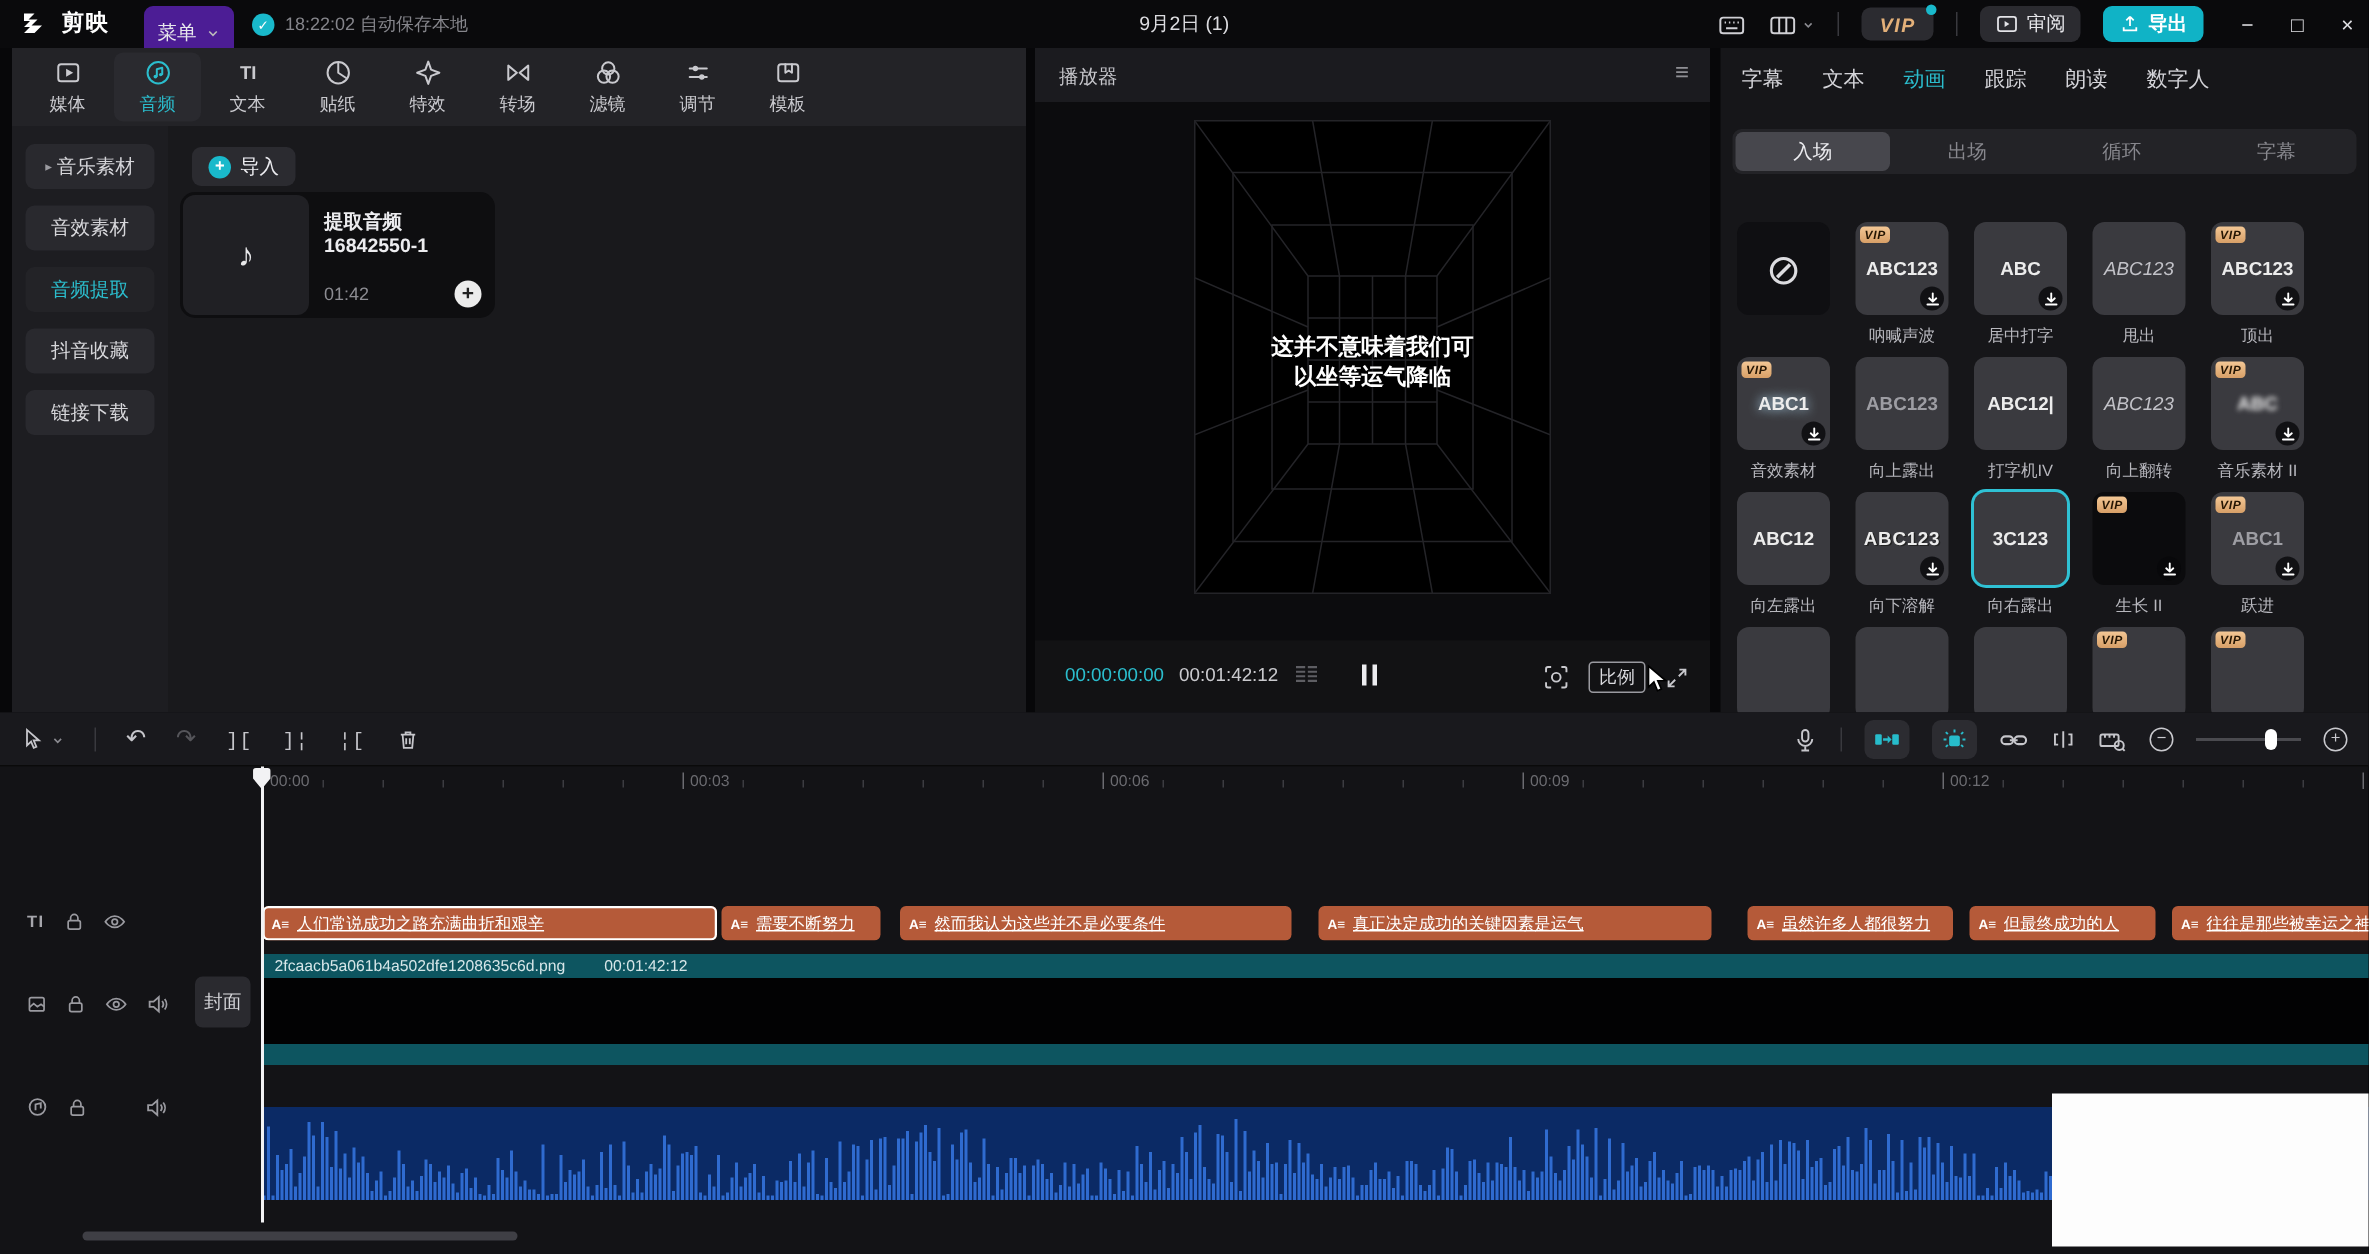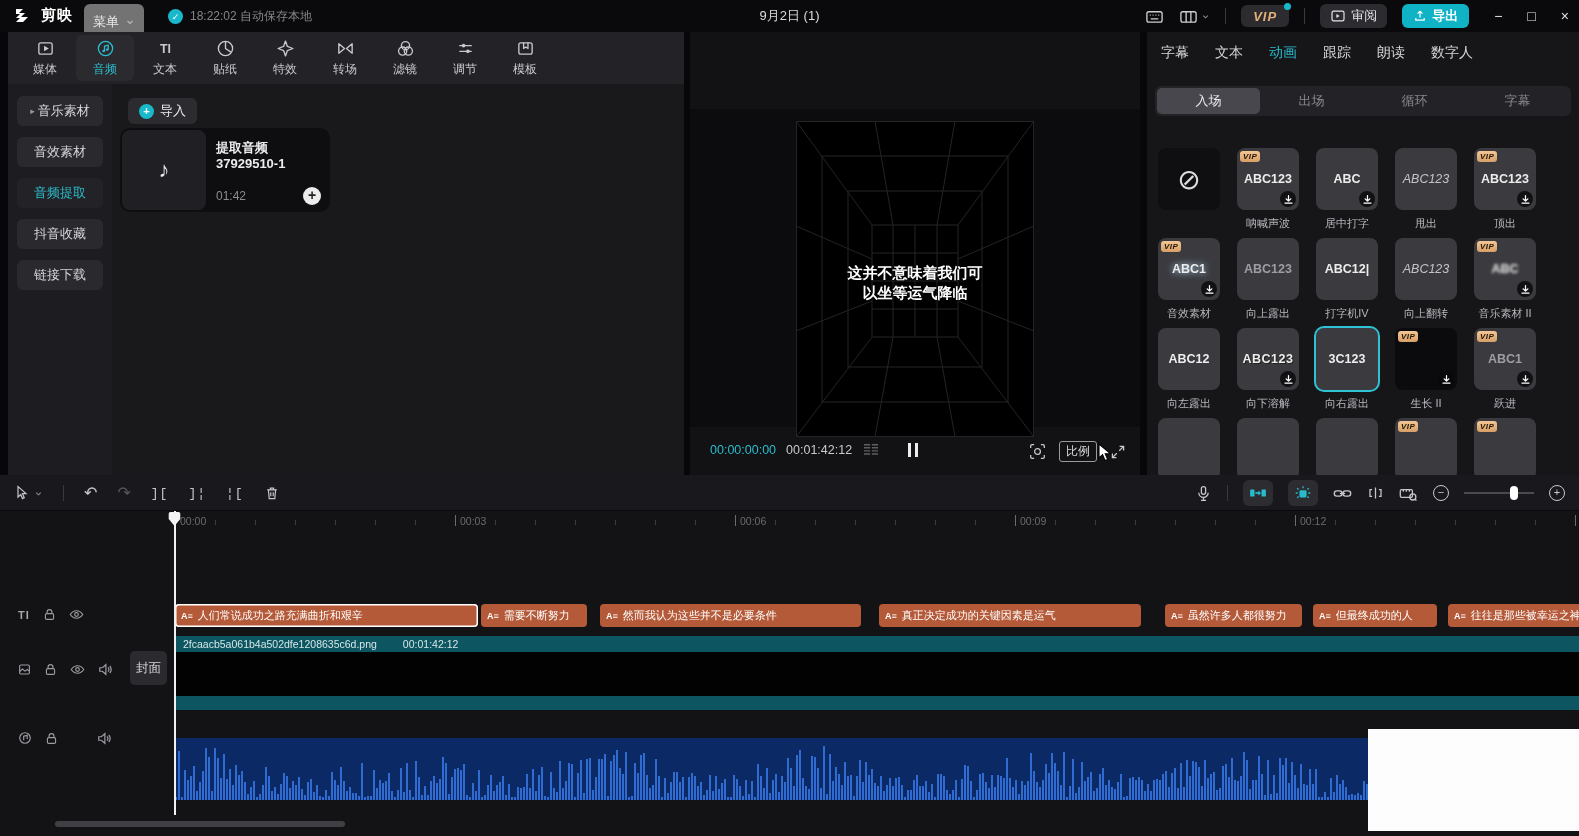--- a/index.html
+++ b/index.html
@@ -5,21 +5,21 @@
   *{box-sizing:border-box;margin:0;padding:0;font-family:"Liberation Sans",sans-serif;}
   html,body{width:1579px;height:836px;background:#000;overflow:hidden;}
   #app{position:absolute;left:0;top:0;width:1579px;height:836px;background:#070709;}
   svg{display:block;}
   .f{fill:currentColor;stroke:none;}
 
   
   #titlebar{position:absolute;left:0;top:0;width:1579px;height:32px;background:#0a0a0c;}
   #logo{position:absolute;left:14px;top:5px;display:flex;align-items:center;gap:7px;color:#fff;}
   #logo .nm{font-size:15px;font-weight:bold;letter-spacing:1px;}
-  #menu-pill{position:absolute;left:84px;top:4px;height:35px;background:#737373;border-radius:6px;display:flex;align-items:center;gap:6px;padding:0 9px;color:#e8e8ec;font-size:13px;}
+  #menu-pill{position:absolute;left:96px;top:4px;height:35px;background:#4c1d95;border-radius:6px;display:flex;align-items:center;gap:6px;padding:0 9px;color:#e8e8ec;font-size:13px;}
   #autosave{position:absolute;left:168px;top:8px;display:flex;align-items:center;gap:7px;color:#85858b;font-size:12px;}
   #autosave .ck{width:15px;height:15px;border-radius:50%;background:#19b9cb;color:#fff;font-size:9px;display:flex;align-items:center;justify-content:center;}
   #doc-title{position:absolute;left:0;top:0;width:1579px;height:32px;display:flex;align-items:center;justify-content:center;color:#dcdce0;font-size:13px;pointer-events:none;}
   #tb-right{position:absolute;right:10px;top:0;height:32px;display:flex;align-items:center;gap:15px;color:#cfcfd4;}
   .tbsep{width:1px;height:16px;background:#39393e;}
   #vip-pill{position:relative;height:22px;background:#2b2b30;border-radius:6px;padding:0 12px;display:flex;align-items:center;}
   #vip-pill .vt{color:#e3b079;font-weight:bold;font-style:italic;font-size:13px;letter-spacing:1px;}
   #vip-pill .dot{position:absolute;right:-2px;top:-2px;width:7px;height:7px;border-radius:50%;background:#19b9cb;}
   #review-pill{height:24px;background:#2b2b30;border-radius:6px;padding:0 10px;display:flex;align-items:center;gap:5px;font-size:13px;color:#e4e4e8;}
   #export-pill{height:24px;background:#10b3c6;border-radius:6px;padding:0 11px;display:flex;align-items:center;gap:5px;font-size:13px;color:#fff;font-weight:bold;}
@@ -43,21 +43,21 @@
   #audio-card .t1,#audio-card .t2{position:absolute;left:96px;color:#ececef;font-size:13px;font-weight:bold;}
   #audio-card .t1{top:11px;} #audio-card .t2{top:28px;}
   #audio-card .dur{position:absolute;left:96px;bottom:9px;color:#8c8c92;font-size:12px;}
   #audio-card .add{position:absolute;right:9px;bottom:7px;width:18px;height:18px;border-radius:50%;background:#ececec;color:#222;font-size:14px;font-weight:bold;line-height:17px;text-align:center;}
 
   
   #player-panel{position:absolute;left:690px;top:32px;width:450px;height:443px;background:#121214;}
   #player-header{position:absolute;left:0;top:0;width:100%;height:36px;background:#1b1b1f;}
   #player-header .ttl{position:absolute;left:16px;top:10px;font-size:13px;color:#c6c6cb;}
   #player-header .hmb{position:absolute;right:14px;top:8px;font-size:16px;color:#8f8f94;}
-  #player-stage{position:absolute;left:0;top:36px;right:0;bottom:48px;background:#0c0c0e;margin-top:41px;}
+  #player-stage{position:absolute;left:0;top:36px;right:0;bottom:48px;background:#0c0c0e;}
   #video{position:absolute;left:106px;top:12px;width:238px;height:316px;background:#000;overflow:hidden;}
   #caption{position:absolute;left:0;top:142px;width:100%;text-align:center;color:#fff;font-size:15px;font-weight:bold;line-height:20px;text-shadow:0 0 3px #000;}
   #player-controls{position:absolute;left:0;bottom:8px;width:100%;height:32px;}
   #pc-times{position:absolute;left:20px;top:8px;display:flex;align-items:center;gap:10px;font-size:12.5px;}
   #pc-times .cur{color:#2bbdcd;} #pc-times .tot{color:#c9c9cd;}
   #pause-btn{position:absolute;left:218px;top:8px;display:flex;gap:4px;}
   #pause-btn i{display:block;width:3px;height:14px;background:#ececf0;}
   #pc-right{position:absolute;right:14px;top:6px;display:flex;align-items:center;gap:13px;color:#c9c9ce;}
   #ratio-btn{border:1px solid #9a9aa0;border-radius:3px;font-size:12px;padding:1px 6px;color:#dcdce0;}
 
@@ -116,21 +116,21 @@
   .thead{position:absolute;display:flex;align-items:center;gap:13px;color:#a6a6ac;}
   #th-text{left:18px;top:133px;}
   #th-video{left:18px;top:188px;}
   #th-audio{left:18px;top:256px;}
   .ti-glyph{font-size:11px;font-weight:bold;letter-spacing:1px;}
   #cover-btn{position:absolute;left:130px;top:176px;width:37px;height:34px;background:#2a2a2f;border-radius:5px;display:flex;align-items:center;justify-content:center;color:#d6d6da;font-size:12.5px;z-index:2;}
   
   #text-track{position:absolute;left:175px;top:129px;right:0;height:23px;overflow:hidden;}
   .tclip{position:absolute;top:0;height:23px;background:#b55a39;border-radius:4px;display:flex;align-items:center;gap:5px;padding:0 6px;color:#fff;overflow:hidden;}
   .tclip .bdg{font-size:9px;font-weight:bold;flex:none;}
-  .tclip .txt{font-size:11px;white-space:nowrap;overflow:hidden;}
+  .tclip .txt{font-size:11px;white-space:nowrap;overflow:hidden;text-decoration:underline;}
   .tclip.selected{box-shadow:inset 0 0 0 1.5px #fff;}
   
   #video-track{position:absolute;left:175px;top:161px;right:0;height:74px;}
   #video-track .strip{height:16px;background:#0d5560;display:flex;align-items:center;gap:26px;padding-left:8px;color:#d6e6e8;font-size:10.5px;white-space:nowrap;overflow:hidden;}
   #video-track .mid{height:44px;background:#020203;}
   #video-track .strip2{height:14px;background:#0d5560;}
   
   #audio-label{position:absolute;left:175px;top:247px;right:0;height:16px;background:#3b70d2;color:#eef2ff;font-size:10.5px;display:flex;align-items:center;padding-left:8px;overflow:hidden;}
   #waveform{position:absolute;left:175px;top:263px;right:0;height:62px;background:#0b2a65;display:flex;align-items:flex-end;overflow:hidden;}
   #waveform i{display:block;width:2px;margin-right:1px;background:#2f6bd0;flex:none;}
@@ -309,28 +309,32 @@
     <div id="media-content">
       <div id="import-btn">
         <span class="pc">+</span>
         <span>导入</span>
       </div>
       <div id="audio-card">
         <div class="thumb">
             <span>♪</span>
           </div>
         <div class="t1">提取音频</div>
-        <div class="t2">37929510-1</div>
+        <div class="t2">16842550-1</div>
         <div class="dur">01:42</div>
         <div class="add">+</div>
       </div>
     </div>
   </section>
 
   <section id="player-panel">
+    <div id="player-header">
+      <span class="ttl">播放器</span>
+      <span class="hmb">≡</span>
+    </div>
     <div id="player-stage">
       <div id="video">
         <svg width="238" height="316" viewBox="0 0 238 316" fill="none" stroke="#242428" stroke-width="1">
           <rect x="0.5" y="0.5" width="237" height="315"></rect>
           <rect x="26" y="35" width="186" height="246"></rect>
           <rect x="52" y="70" width="134" height="176"></rect>
           <rect x="76" y="104" width="86" height="112"></rect>
           <path d="M0 0L76 104M238 0L162 104M0 316L76 216M238 316L162 216"></path>
           <path d="M0 105L76 138M0 210L76 180M238 105L162 138M238 210L162 180"></path>
           <path d="M79 0L97 104M159 0L141 104M79 316L97 216M159 316L141 216"></path>

